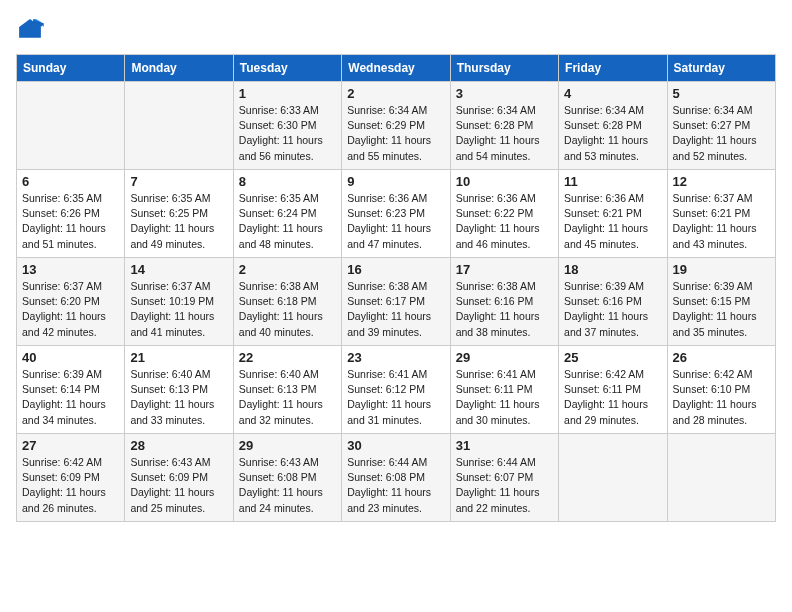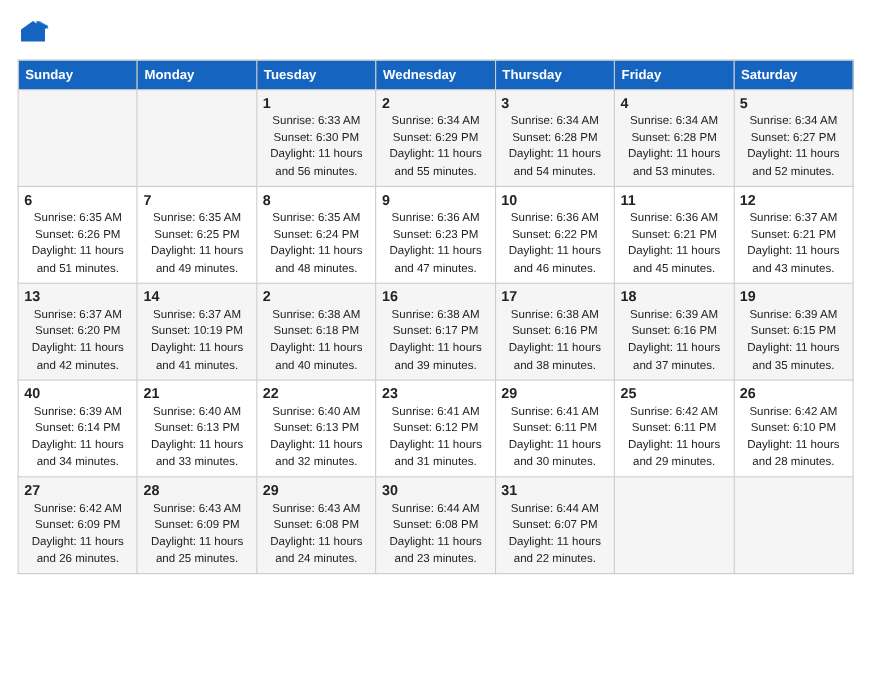--- a/index.html
+++ b/index.html
@@ -85,21 +85,20 @@
     .day-number {
       font-size: 13px;
       font-weight: bold;
       color: #222;
       margin-bottom: 2px;
     }
     .day-info {
       font-size: 10.5px;
       color: #222;
       line-height: 1.45;
-      text-align: center;
     }
     .empty-cell {
       background: #f5f5f5;
     }
   </style>
 </head>
 <body>
 
 <div class="page">
   <div class="header">

